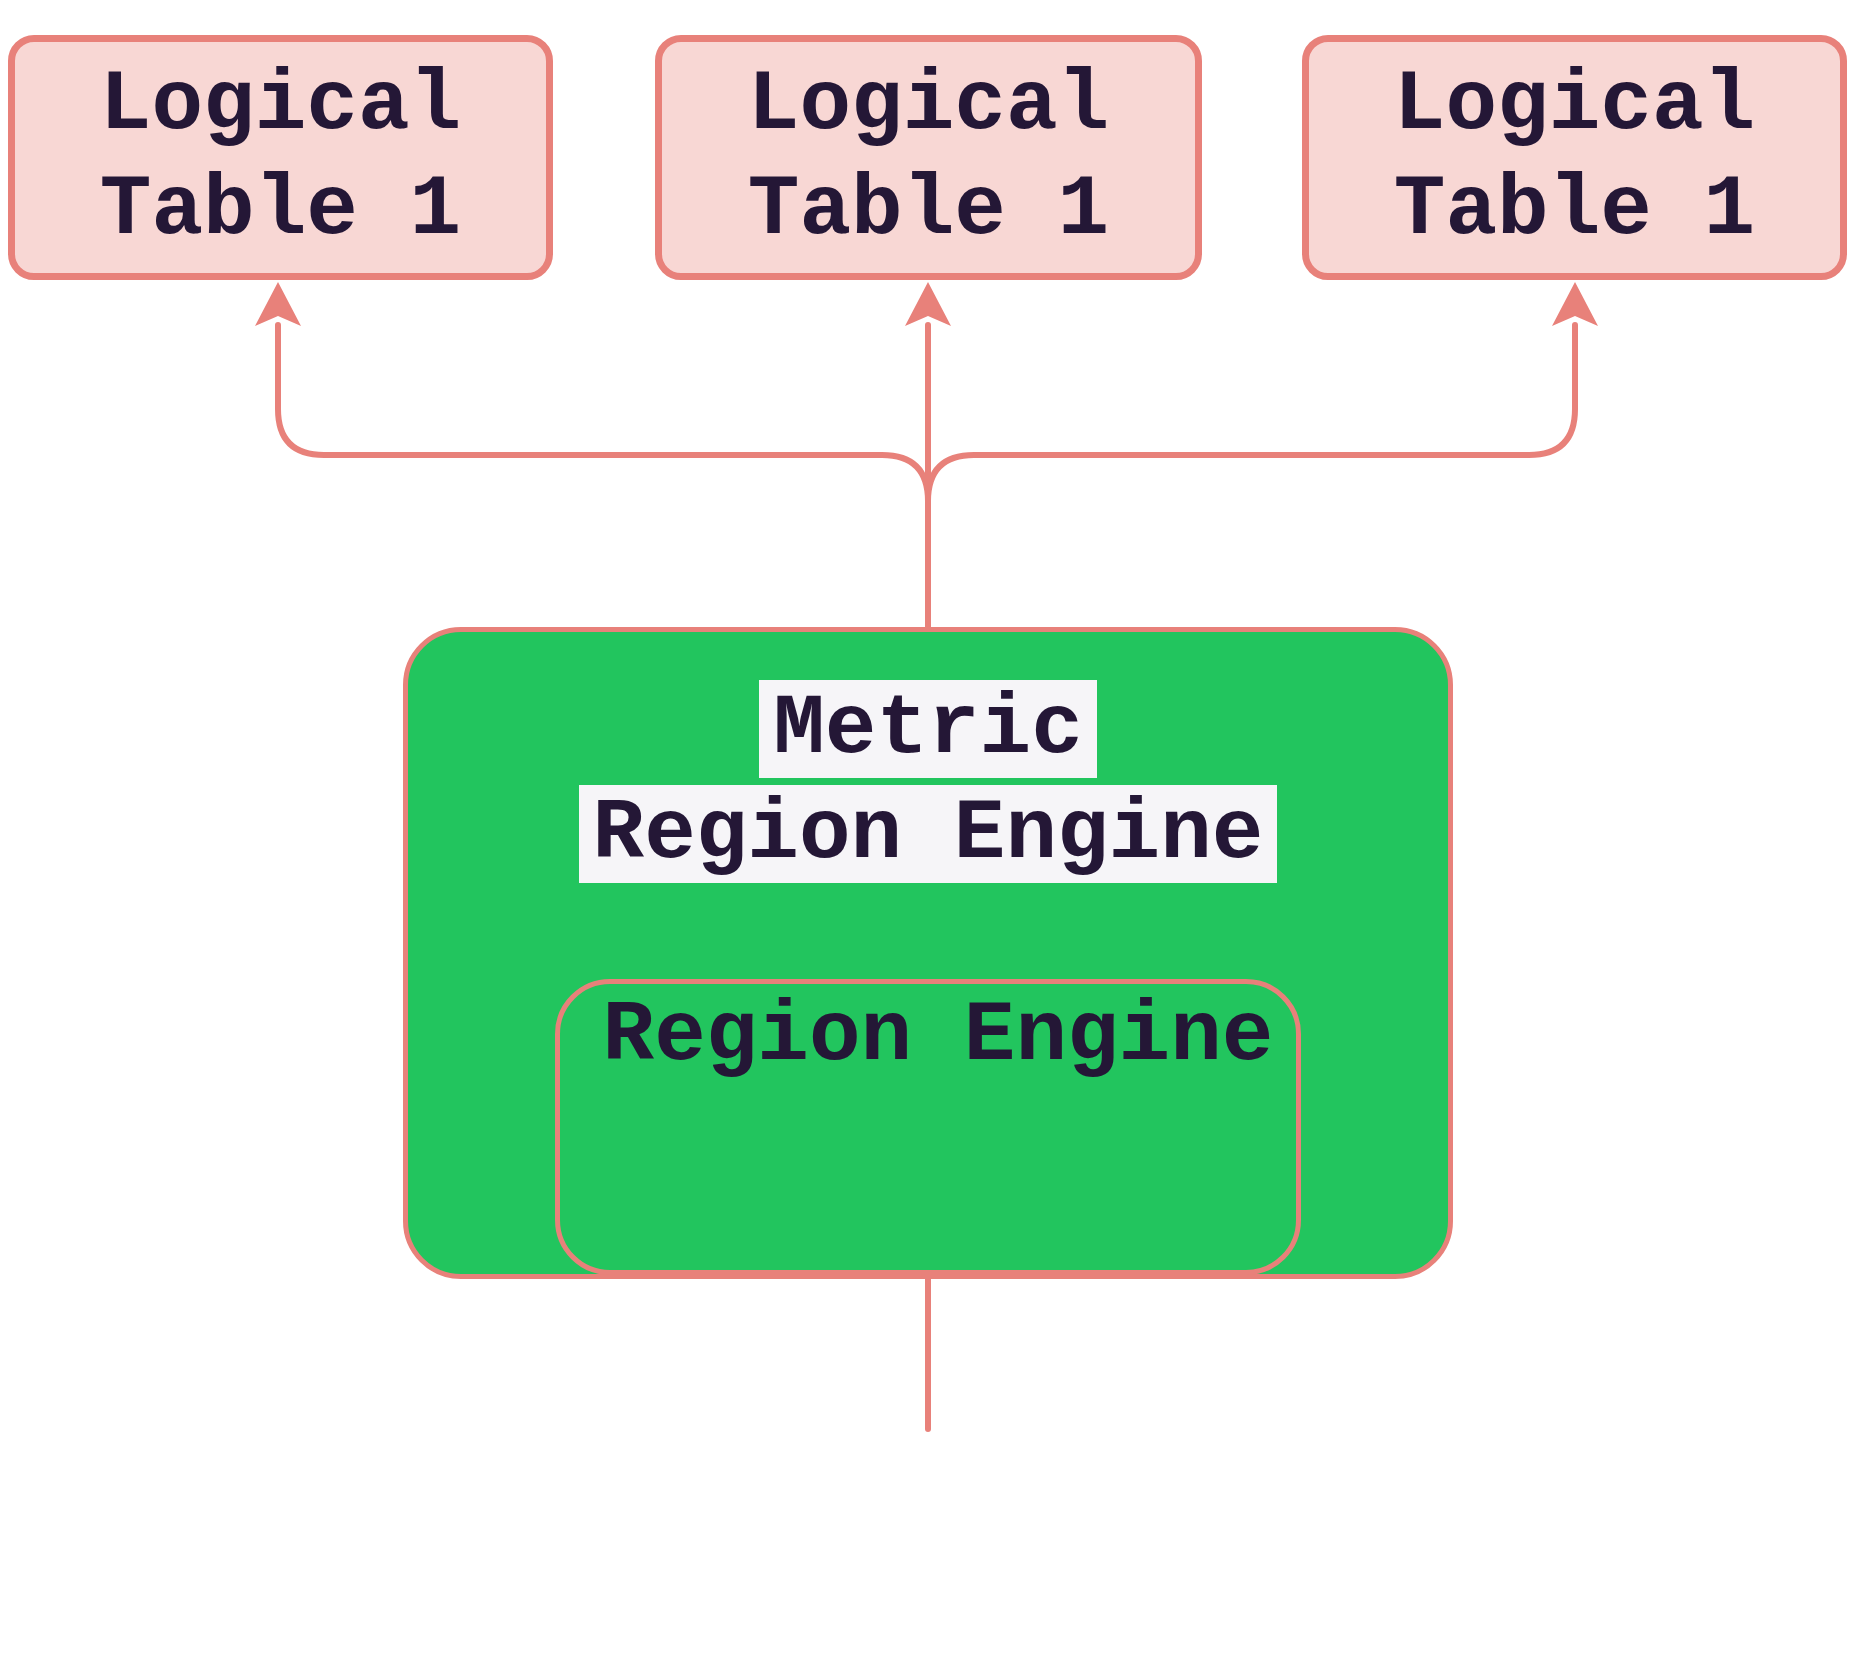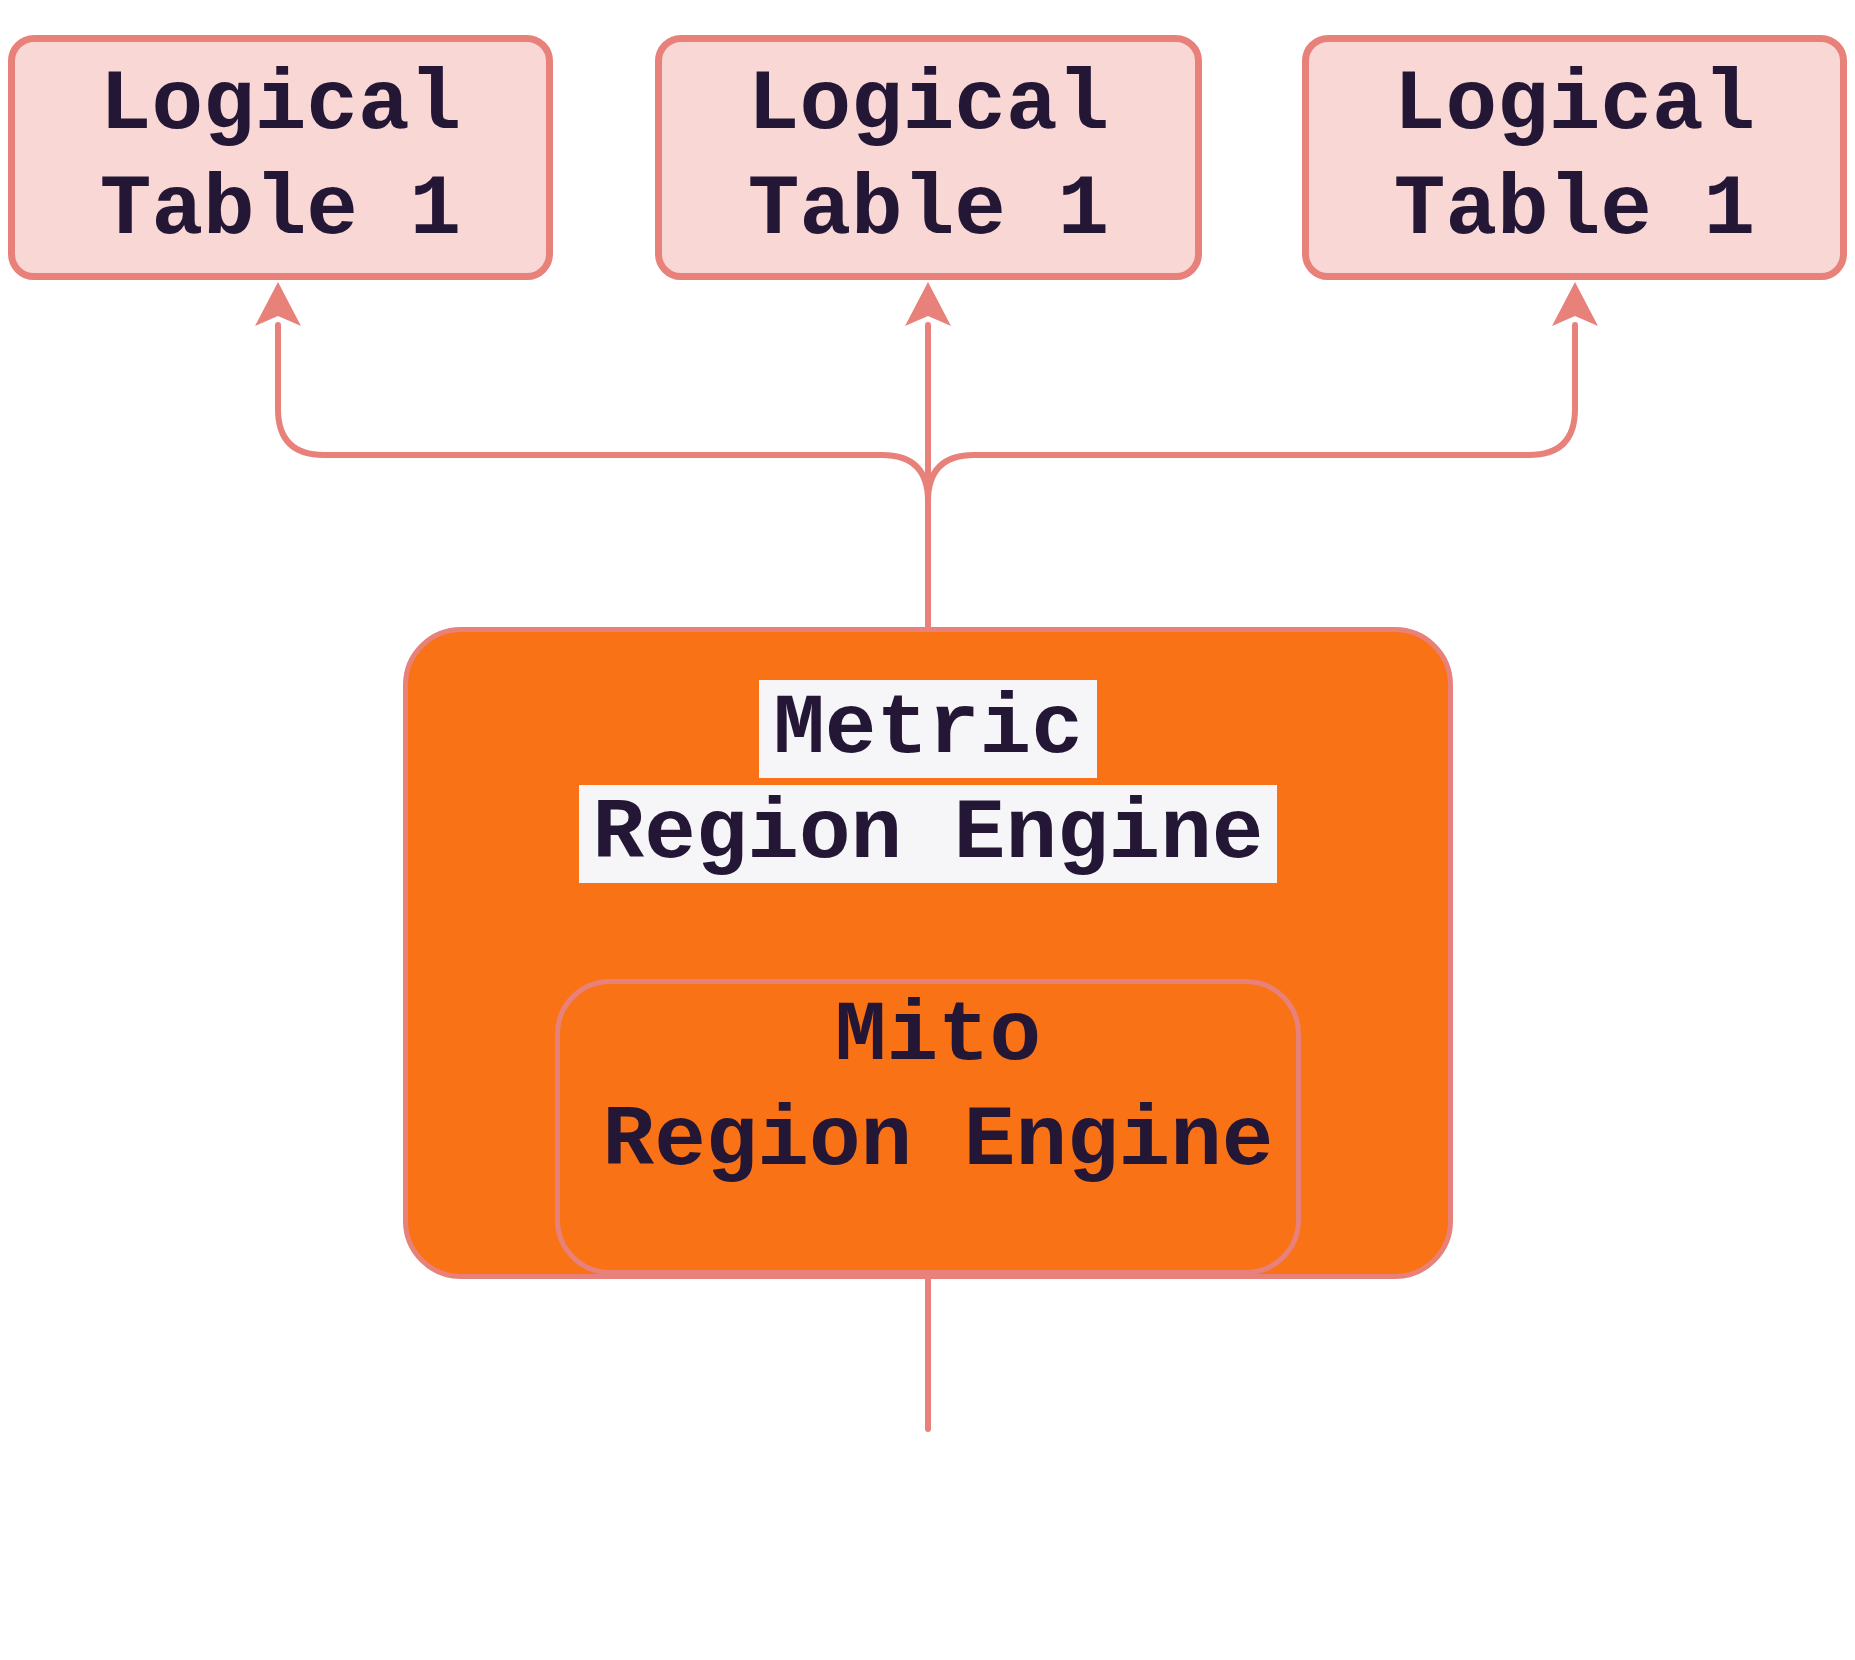--- a/index.html
+++ b/index.html
@@ -46,21 +46,21 @@
     font-weight: bold;
     line-height: 105px;
     letter-spacing: 0;
   }
   .node.pink {
     background: #f8d7d4;
     border: 7px solid #e8817a;
     border-radius: 26px;
   }
   .node.outline {
-    background: #f97316;
+    background: #22c55e;
     border: 5px solid #e8817a;
     justify-content: flex-start;
     padding-left: 20px;
   }
   .node-top-left    { left: 8px;    top: 8px; width: 545px; height: 245px; }
   .node-top-center  { left: 655px;  top: 8px; width: 547px; height: 245px; }
   .node-top-right   { left: 1302px; top: 8px; width: 545px; height: 245px; }
   .node-metric {
     left: 403px; top: 600px; width: 1050px; height: 652px;
     border-radius: 58px;
@@ -124,18 +124,17 @@
   </div>
 
   <div class="node outline node-metric">
     <div class="label label-bg">
       <span class="line"><span>Metric</span></span>
       <span class="line"><span>Region Engine</span></span>
     </div>
   </div>
 
   <div class="node outline node-mito">
-    <span class="line">Mito</span>
     <span class="line">Region Engine</span>
   </div>
 
 
 </div>
 
 </body></html>

